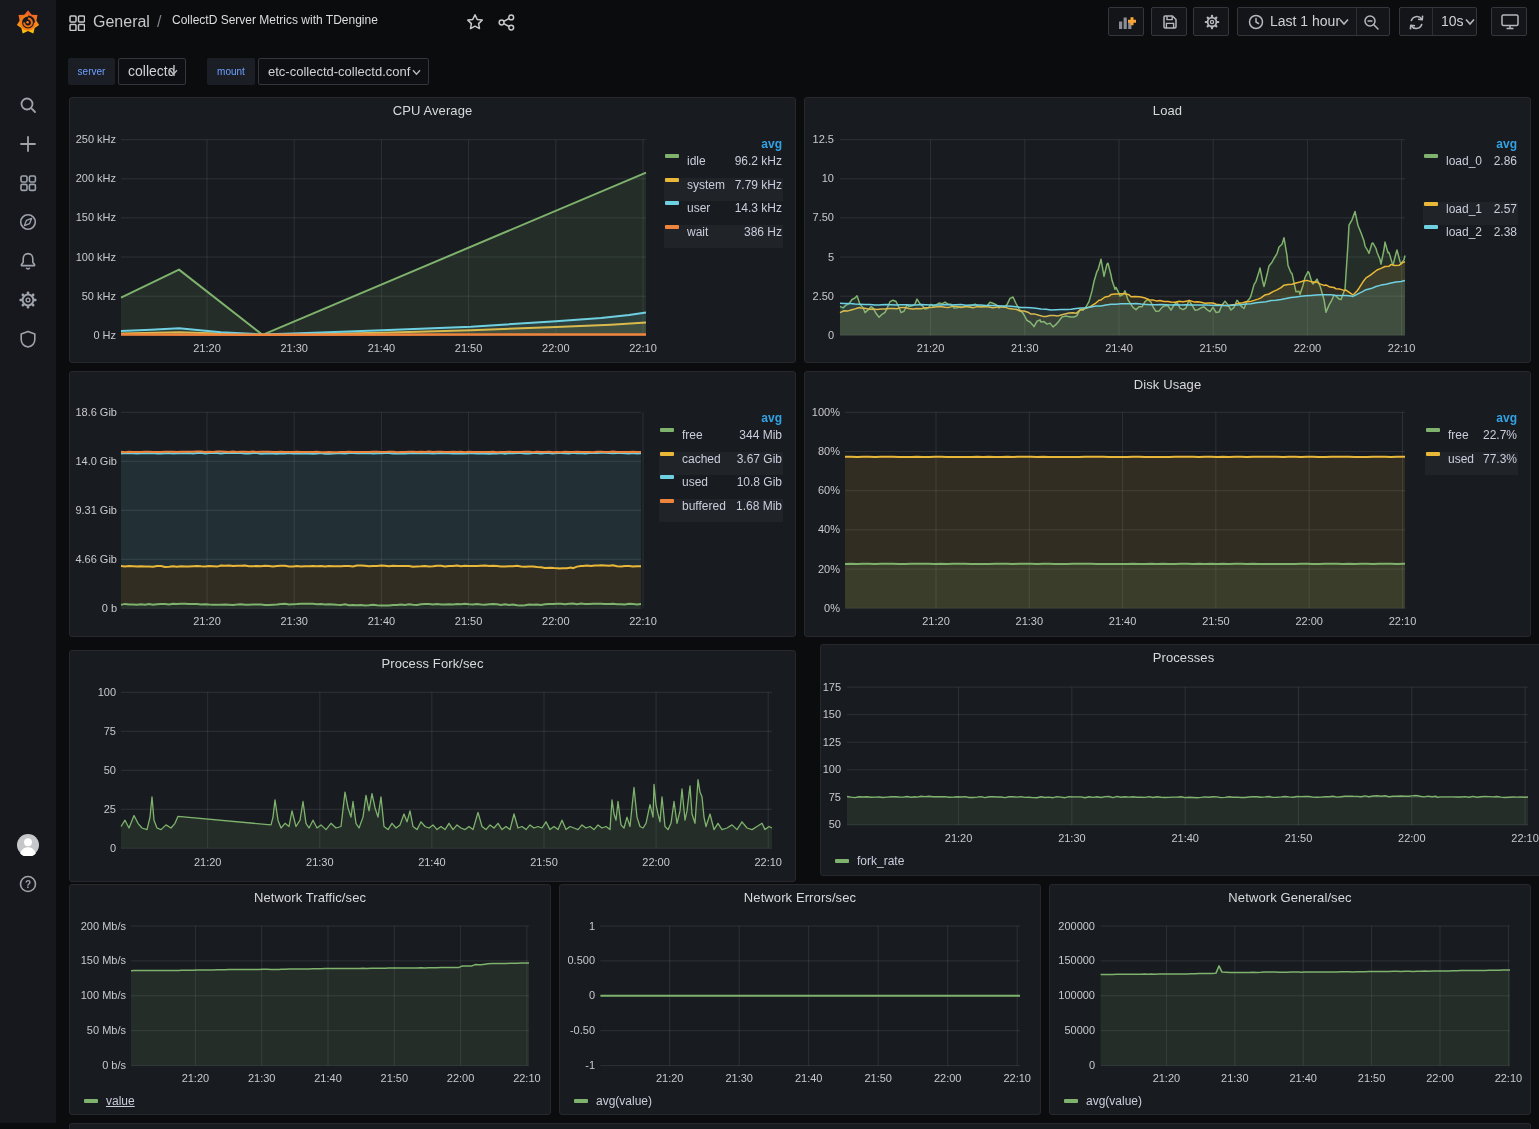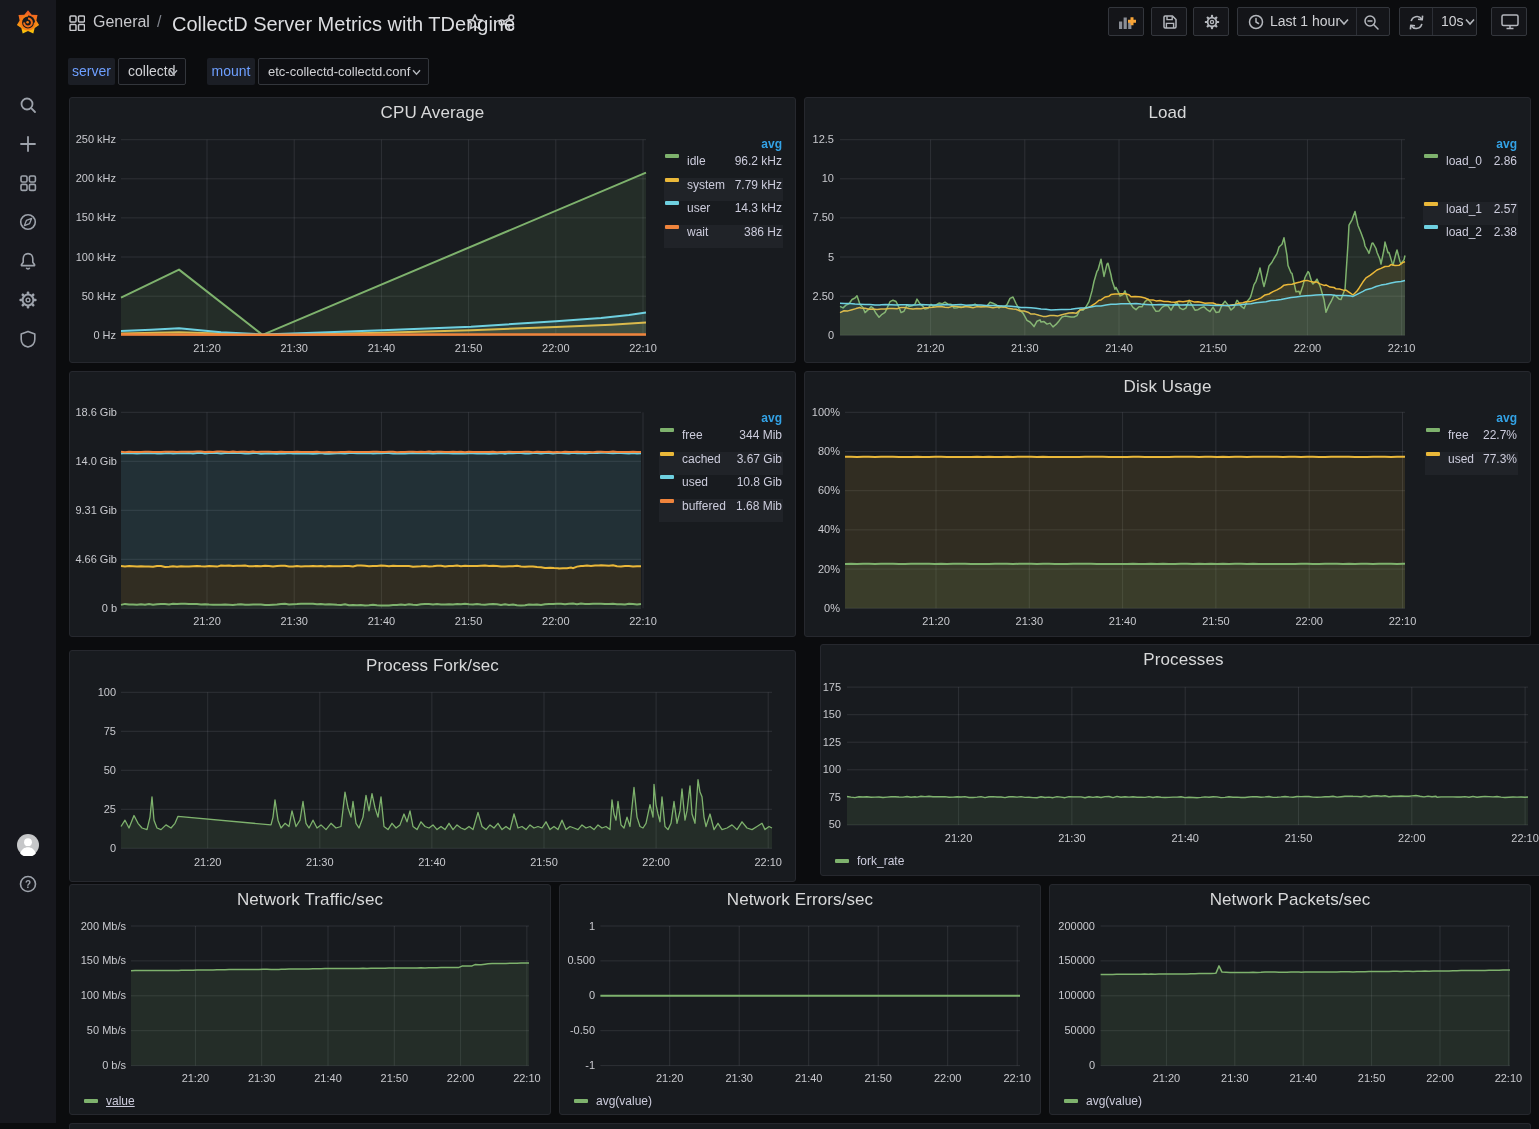--- a/index.html
+++ b/index.html
@@ -1,28 +1,28 @@
 <!DOCTYPE html>
 <html><head><meta charset="utf-8"><style>
 * { margin:0; padding:0; box-sizing:border-box; }
 html,body { width:1539px; height:1129px; background:#0b0c0e; font-family:"Liberation Sans",sans-serif; overflow:hidden; }
 #sidebar { position:absolute; left:0; top:0; width:56px; height:1123px; background:#17181e; }
 .panel { position:absolute; background:#181b1f; border:1px solid #26282e; border-radius:3px; }
-.ptitle { position:absolute; top:5px; left:0; right:0; text-align:center; font-size:17px; font-weight:500; color:#d8d9da; letter-spacing:0.1px; }
+.ptitle { position:absolute; top:5px; left:0; right:0; text-align:center; font-size:13px; font-weight:500; color:#d8d9da; letter-spacing:0.1px; }
 svg text { font-family:"Liberation Sans",sans-serif; }
 .lg { position:absolute; right:12px; font-size:12px; color:#ccccdc; }
 .lgh { text-align:right; color:#33a2e5; font-weight:700; height:18px; line-height:16px; padding-right:1px; }
 .lgr { display:flex; align-items:flex-start; height:23.5px; padding:0 1px; }
 .dash { display:inline-block; width:14px; height:4px; border-radius:1px; margin-right:8px; flex:none; }
 .lgn { flex:1; }
 .lgv { text-align:right; padding-left:6px; white-space:nowrap; }
 .lgb { position:absolute; left:14px; display:flex; align-items:center; height:15px; font-size:12px; color:#ccccdc; }
 .lgn2 { }
 .tbtn { position:absolute; top:7px; height:29px; background:#141519; border:1px solid #33363c; border-radius:2px; }
-.chip { position:absolute; top:58px; height:27px; background:#1b1e25; border-radius:2px; color:#6e9fff; font-size:14px; font-weight:500; line-height:27px; text-align:center; }
+.chip { position:absolute; top:58px; height:27px; background:#1b1e25; border-radius:2px; color:#6e9fff; font-size:10px; font-weight:500; line-height:27px; text-align:center; }
 .sel { position:absolute; top:58px; height:27px; background:#0e0f13; border:1px solid #33363c; border-radius:2px; color:#d0d1d5; font-size:14px; line-height:25px; padding-left:9px; white-space:nowrap; overflow:hidden; }
 </style></head>
 <body>
 <div id="sidebar"></div>
 <svg style="position:absolute;left:14px;top:8px" width="28" height="28" viewBox="0 0 28 28">
     <defs>
       <linearGradient id="glog" x1="0" y1="0" x2="0" y2="1">
 <stop offset="0%" stop-color="#f05a28"></stop>
         <stop offset="45%" stop-color="#f57b17"></stop>
         <stop offset="100%" stop-color="#fbca0a"></stop>
@@ -91,21 +91,21 @@
   </svg>
 <svg style="position:absolute;left:498px;top:14px" width="17" height="17" viewBox="0 0 17 17">
     <circle cx="13.2" cy="3.4" r="2.4" fill="none" stroke="#c7c8cc" stroke-width="1.5"></circle>
     <circle cx="3.6" cy="8.5" r="2.4" fill="none" stroke="#c7c8cc" stroke-width="1.5"></circle>
     <circle cx="13.2" cy="13.6" r="2.4" fill="none" stroke="#c7c8cc" stroke-width="1.5"></circle>
     <line x1="5.8" y1="7.4" x2="11" y2="4.5" stroke="#c7c8cc" stroke-width="1.5"></line>
     <line x1="5.8" y1="9.6" x2="11" y2="12.5" stroke="#c7c8cc" stroke-width="1.5"></line>
   </svg>
 <span style="position:absolute;left:93px;top:13px;font-size:16px;color:#c7c8cc;">General</span>
 <span style="position:absolute;left:157px;top:13px;font-size:16px;color:#7e828a;">/</span>
-<span style="position:absolute;left:172px;top:13px;font-size:20px;color:#dcdde0;">CollectD Server Metrics with TDengine</span>
+<span style="position:absolute;left:172px;top:13px;font-size:12px;color:#dcdde0;">CollectD Server Metrics with TDengine</span>
 <div class="tbtn" style="left:1108px;width:36px;">
     <svg style="position:absolute;left:9px;top:5px" width="18" height="18" viewBox="0 0 18 18">
       <rect x="1" y="8.5" width="3.2" height="7.5" fill="#8a8e96"></rect>
       <rect x="5.6" y="4.5" width="3.2" height="11.5" fill="#8a8e96"></rect>
       <rect x="10.2" y="7" width="3.2" height="9" fill="#8a8e96"></rect>
       <path d="M14 4.2 v8 M10 8.2 h8" stroke="#f8a437" stroke-width="3"></path>
     </svg>
   </div>
 <div class="tbtn" style="left:1151px;width:36px;">
     <svg style="position:absolute;left:10px;top:6px" width="16" height="16" viewBox="0 0 16 16">
@@ -479,21 +479,21 @@
       <text x="179.2" y="197.0" text-anchor="middle" font-size="11" fill="#c8c9ce">21:30</text>
       <text x="248.7" y="197.0" text-anchor="middle" font-size="11" fill="#c8c9ce">21:40</text>
       <text x="318.2" y="197.0" text-anchor="middle" font-size="11" fill="#c8c9ce">21:50</text>
       <text x="387.7" y="197.0" text-anchor="middle" font-size="11" fill="#c8c9ce">22:00</text>
       <text x="457.2" y="197.0" text-anchor="middle" font-size="11" fill="#c8c9ce">22:10</text>
       <polyline points="40.4,110.8 460.0,110.8" fill="none" stroke="#7EB26D" stroke-width="2"></polyline>
     </svg><div class="lgb" style="top:208px;">
       <span class="dash" style="background:#7EB26D"></span>
       <span class="lgn2">avg(value)</span>
     </div></div>
-<div class="panel" style="left:1049px;top:884px;width:482px;height:231px;"><div class="ptitle">Network Packets/sec</div><svg width="482" height="231">
+<div class="panel" style="left:1049px;top:884px;width:482px;height:231px;"><div class="ptitle">Network General/sec</div><svg width="482" height="231">
       <line x1="50.6" y1="41.0" x2="460.0" y2="41.0" stroke="rgba(204,204,220,0.12)" stroke-width="1"></line>
       <line x1="50.6" y1="75.9" x2="460.0" y2="75.9" stroke="rgba(204,204,220,0.12)" stroke-width="1"></line>
       <line x1="50.6" y1="110.8" x2="460.0" y2="110.8" stroke="rgba(204,204,220,0.12)" stroke-width="1"></line>
       <line x1="50.6" y1="145.7" x2="460.0" y2="145.7" stroke="rgba(204,204,220,0.12)" stroke-width="1"></line>
       <line x1="50.6" y1="180.6" x2="460.0" y2="180.6" stroke="rgba(204,204,220,0.12)" stroke-width="1"></line>
       <line x1="116.4" y1="41.0" x2="116.4" y2="180.6" stroke="rgba(204,204,220,0.12)" stroke-width="1"></line>
       <line x1="184.8" y1="41.0" x2="184.8" y2="180.6" stroke="rgba(204,204,220,0.12)" stroke-width="1"></line>
       <line x1="253.2" y1="41.0" x2="253.2" y2="180.6" stroke="rgba(204,204,220,0.12)" stroke-width="1"></line>
       <line x1="321.6" y1="41.0" x2="321.6" y2="180.6" stroke="rgba(204,204,220,0.12)" stroke-width="1"></line>
       <line x1="390.0" y1="41.0" x2="390.0" y2="180.6" stroke="rgba(204,204,220,0.12)" stroke-width="1"></line>

